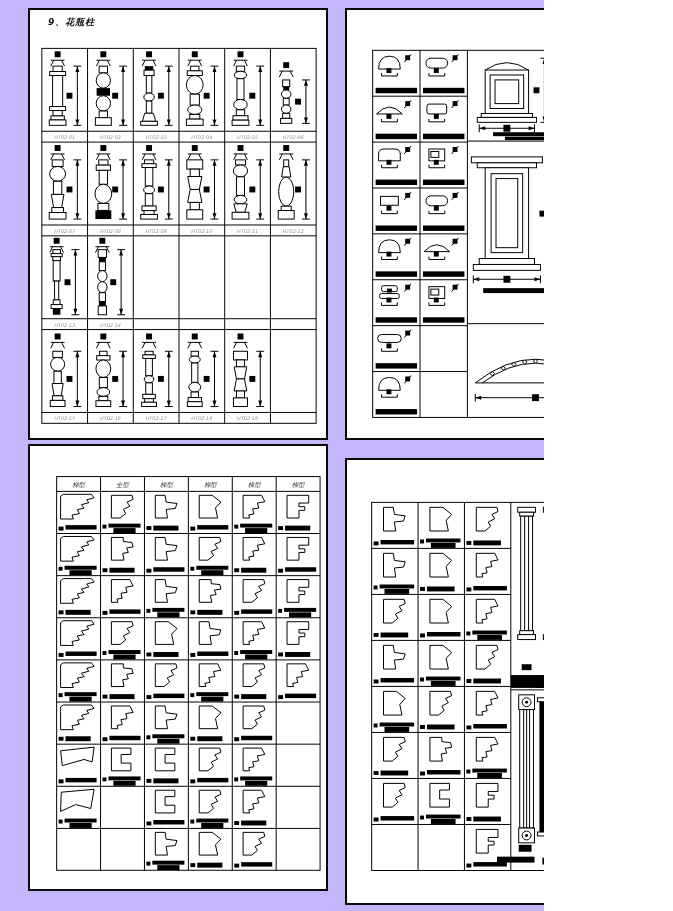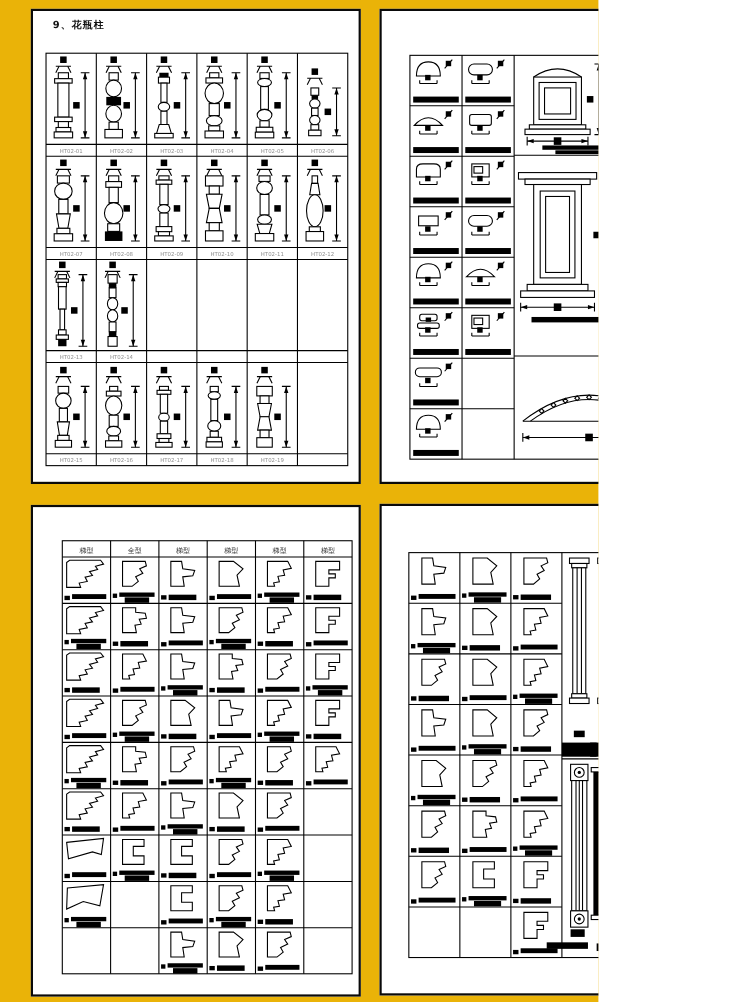--- a/index.html
+++ b/index.html
@@ -1,24 +1,24 @@
 <!DOCTYPE html>
 <html><head>
 <meta charset="utf-8">
 <style>
   html,body{margin:0;padding:0;background:#ffffff;}
-  .page{position:relative;width:544px;height:911px;background:#eab308;overflow:hidden;
-        font-family:"DejaVu Sans",sans-serif;}
+  .page{position:relative;width:544px;height:911px;background:#c4b5fd;overflow:hidden;
+        font-family:"DejaVu Sans",sans-serif;font-style:italic;}
   .panel{position:absolute;background:#fff;border:2px solid #0a0a0a;box-sizing:border-box;}
   .panel svg{position:absolute;left:0;top:0;width:100%;height:100%;display:block;}
   .sheet-title{position:absolute;left:18px;top:6px;font-size:9px;font-weight:700;color:#111;
                letter-spacing:1px;white-space:nowrap;z-index:2;}
   #p-tl{left:28px;top:8px;width:300px;height:432px;}
   #p-tr{left:345px;top:8px;width:305px;height:432px;}
-  #p-bl{left:28px;top:459px;width:300px;height:447px;}
+  #p-bl{left:28px;top:444px;width:300px;height:447px;}
   #p-br{left:345px;top:458px;width:305px;height:447px;}
 </style>
 </head>
 <body>
 
 <div class="page">
 
   <div class="panel" id="p-tl">
     <div class="sheet-title">9、花瓶柱</div>
     <svg id="svg-tl" viewBox="0 0 300 432">

